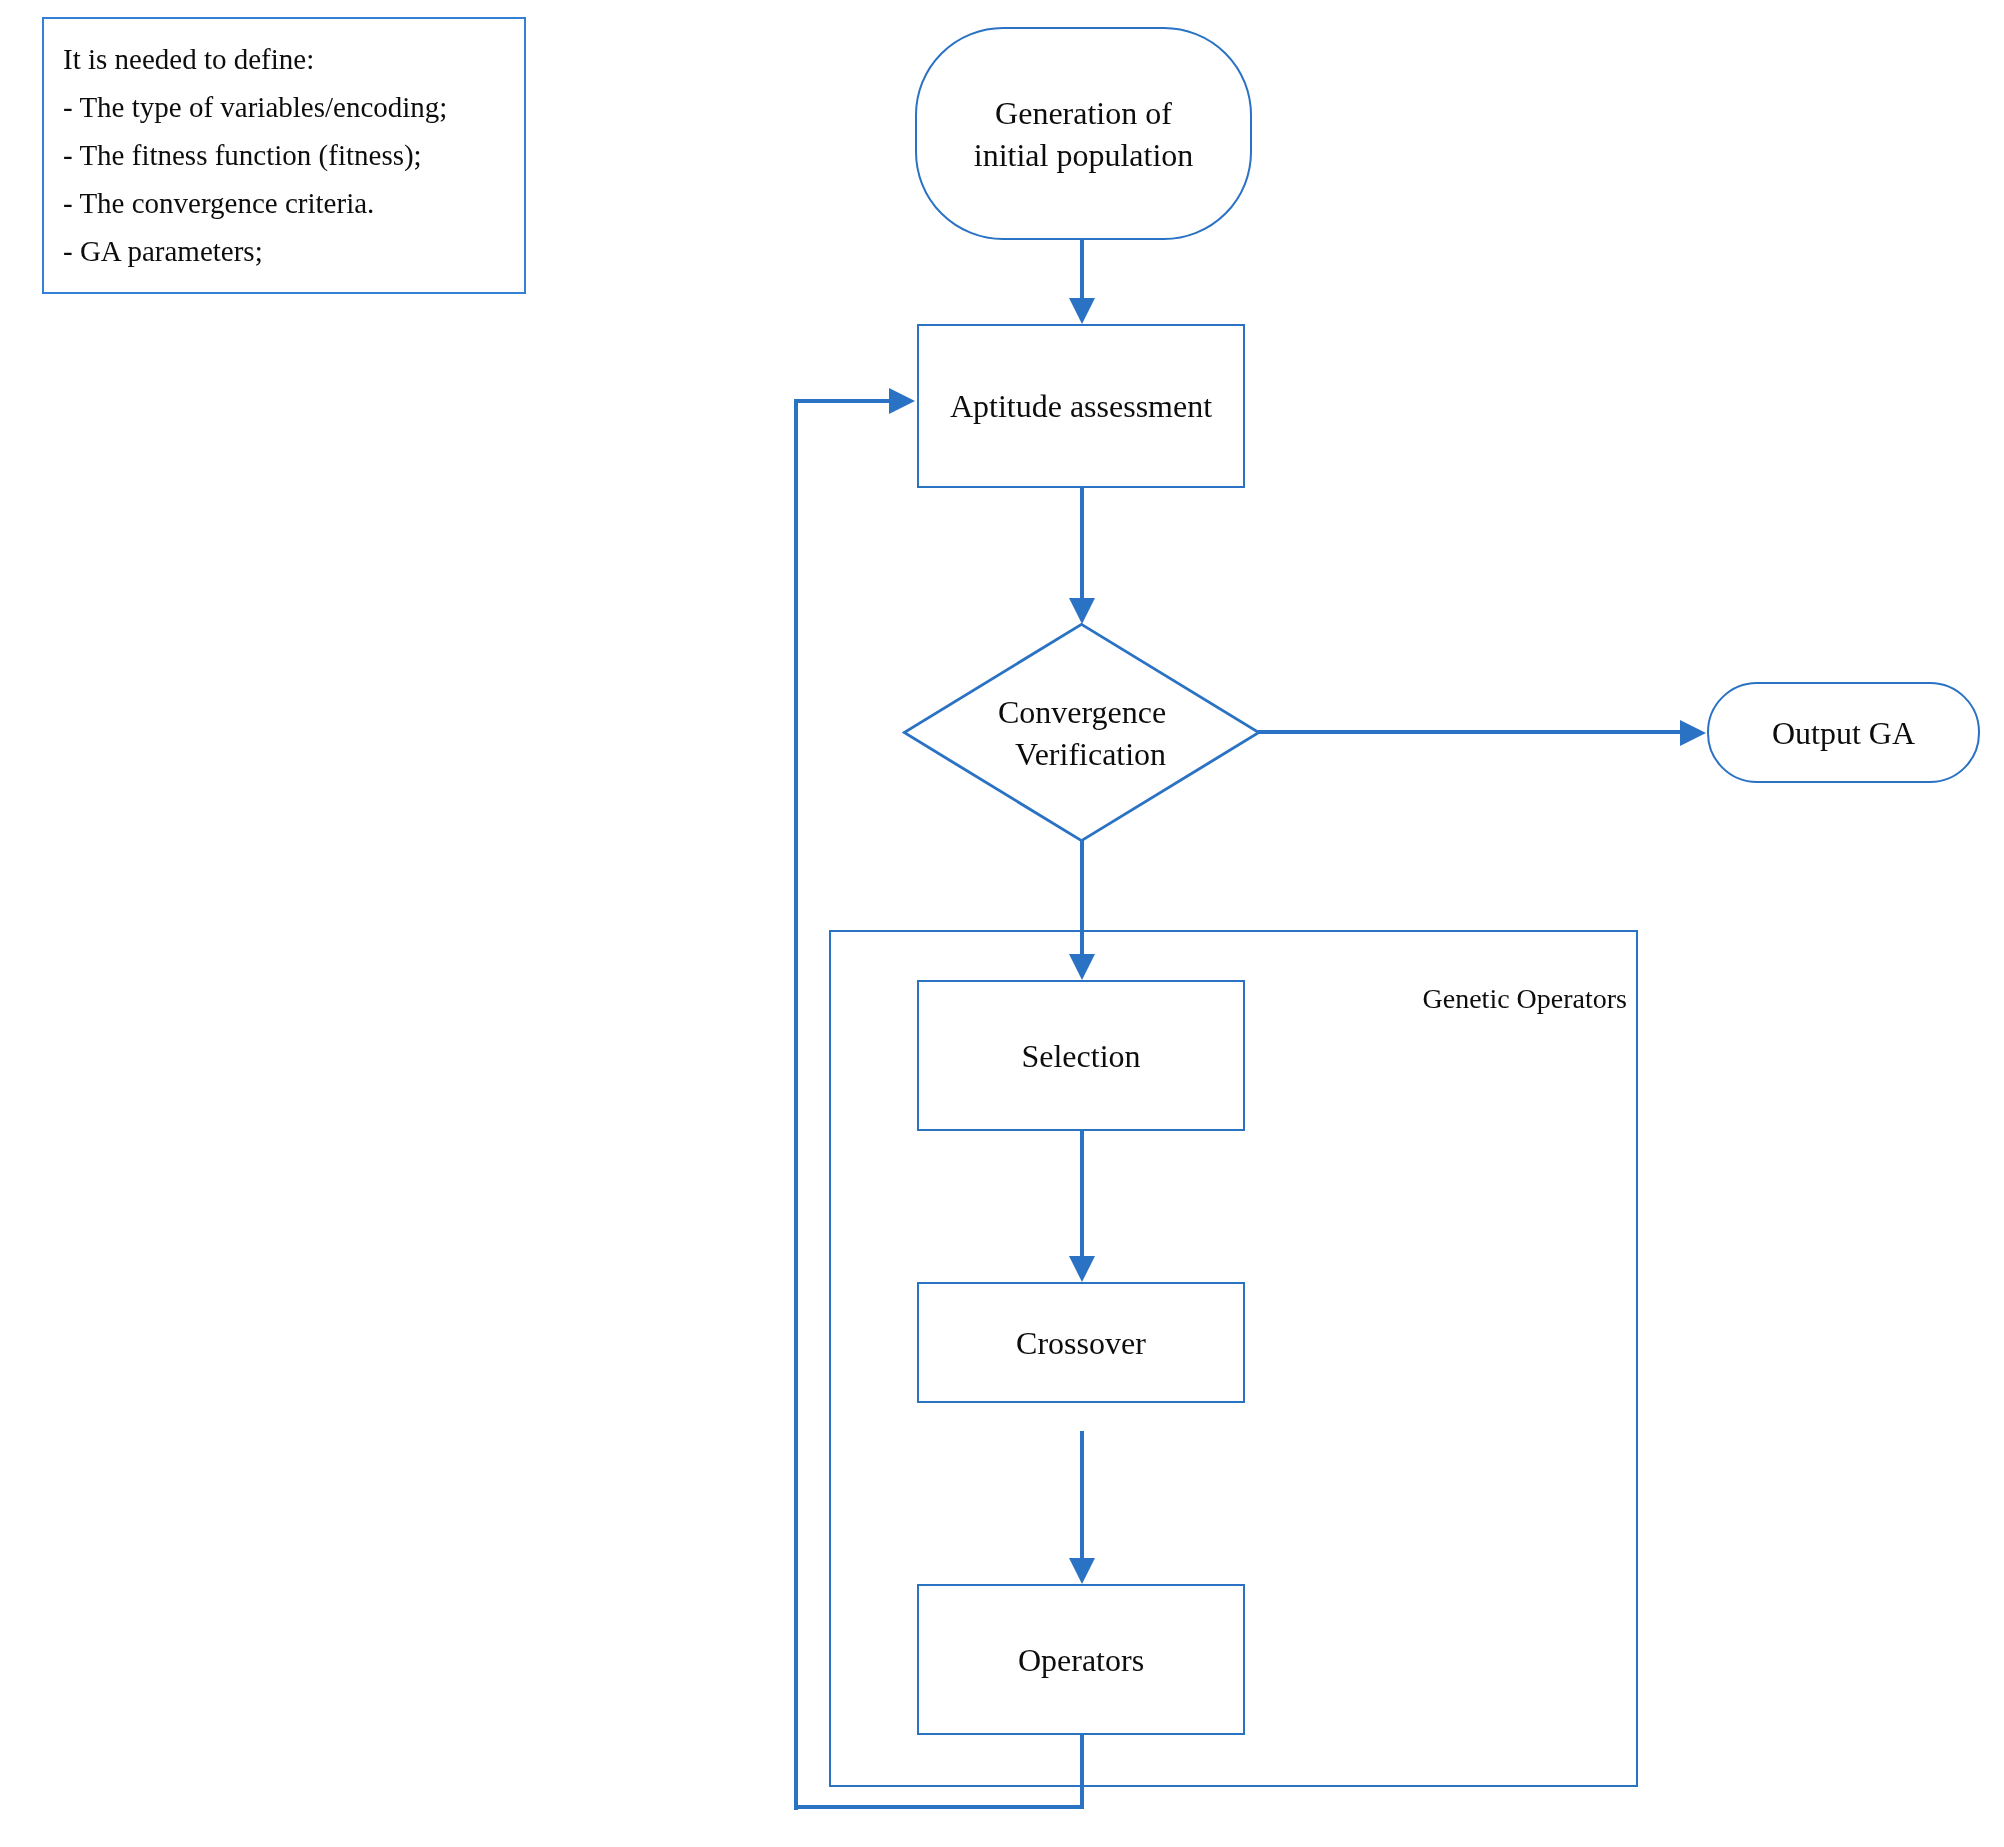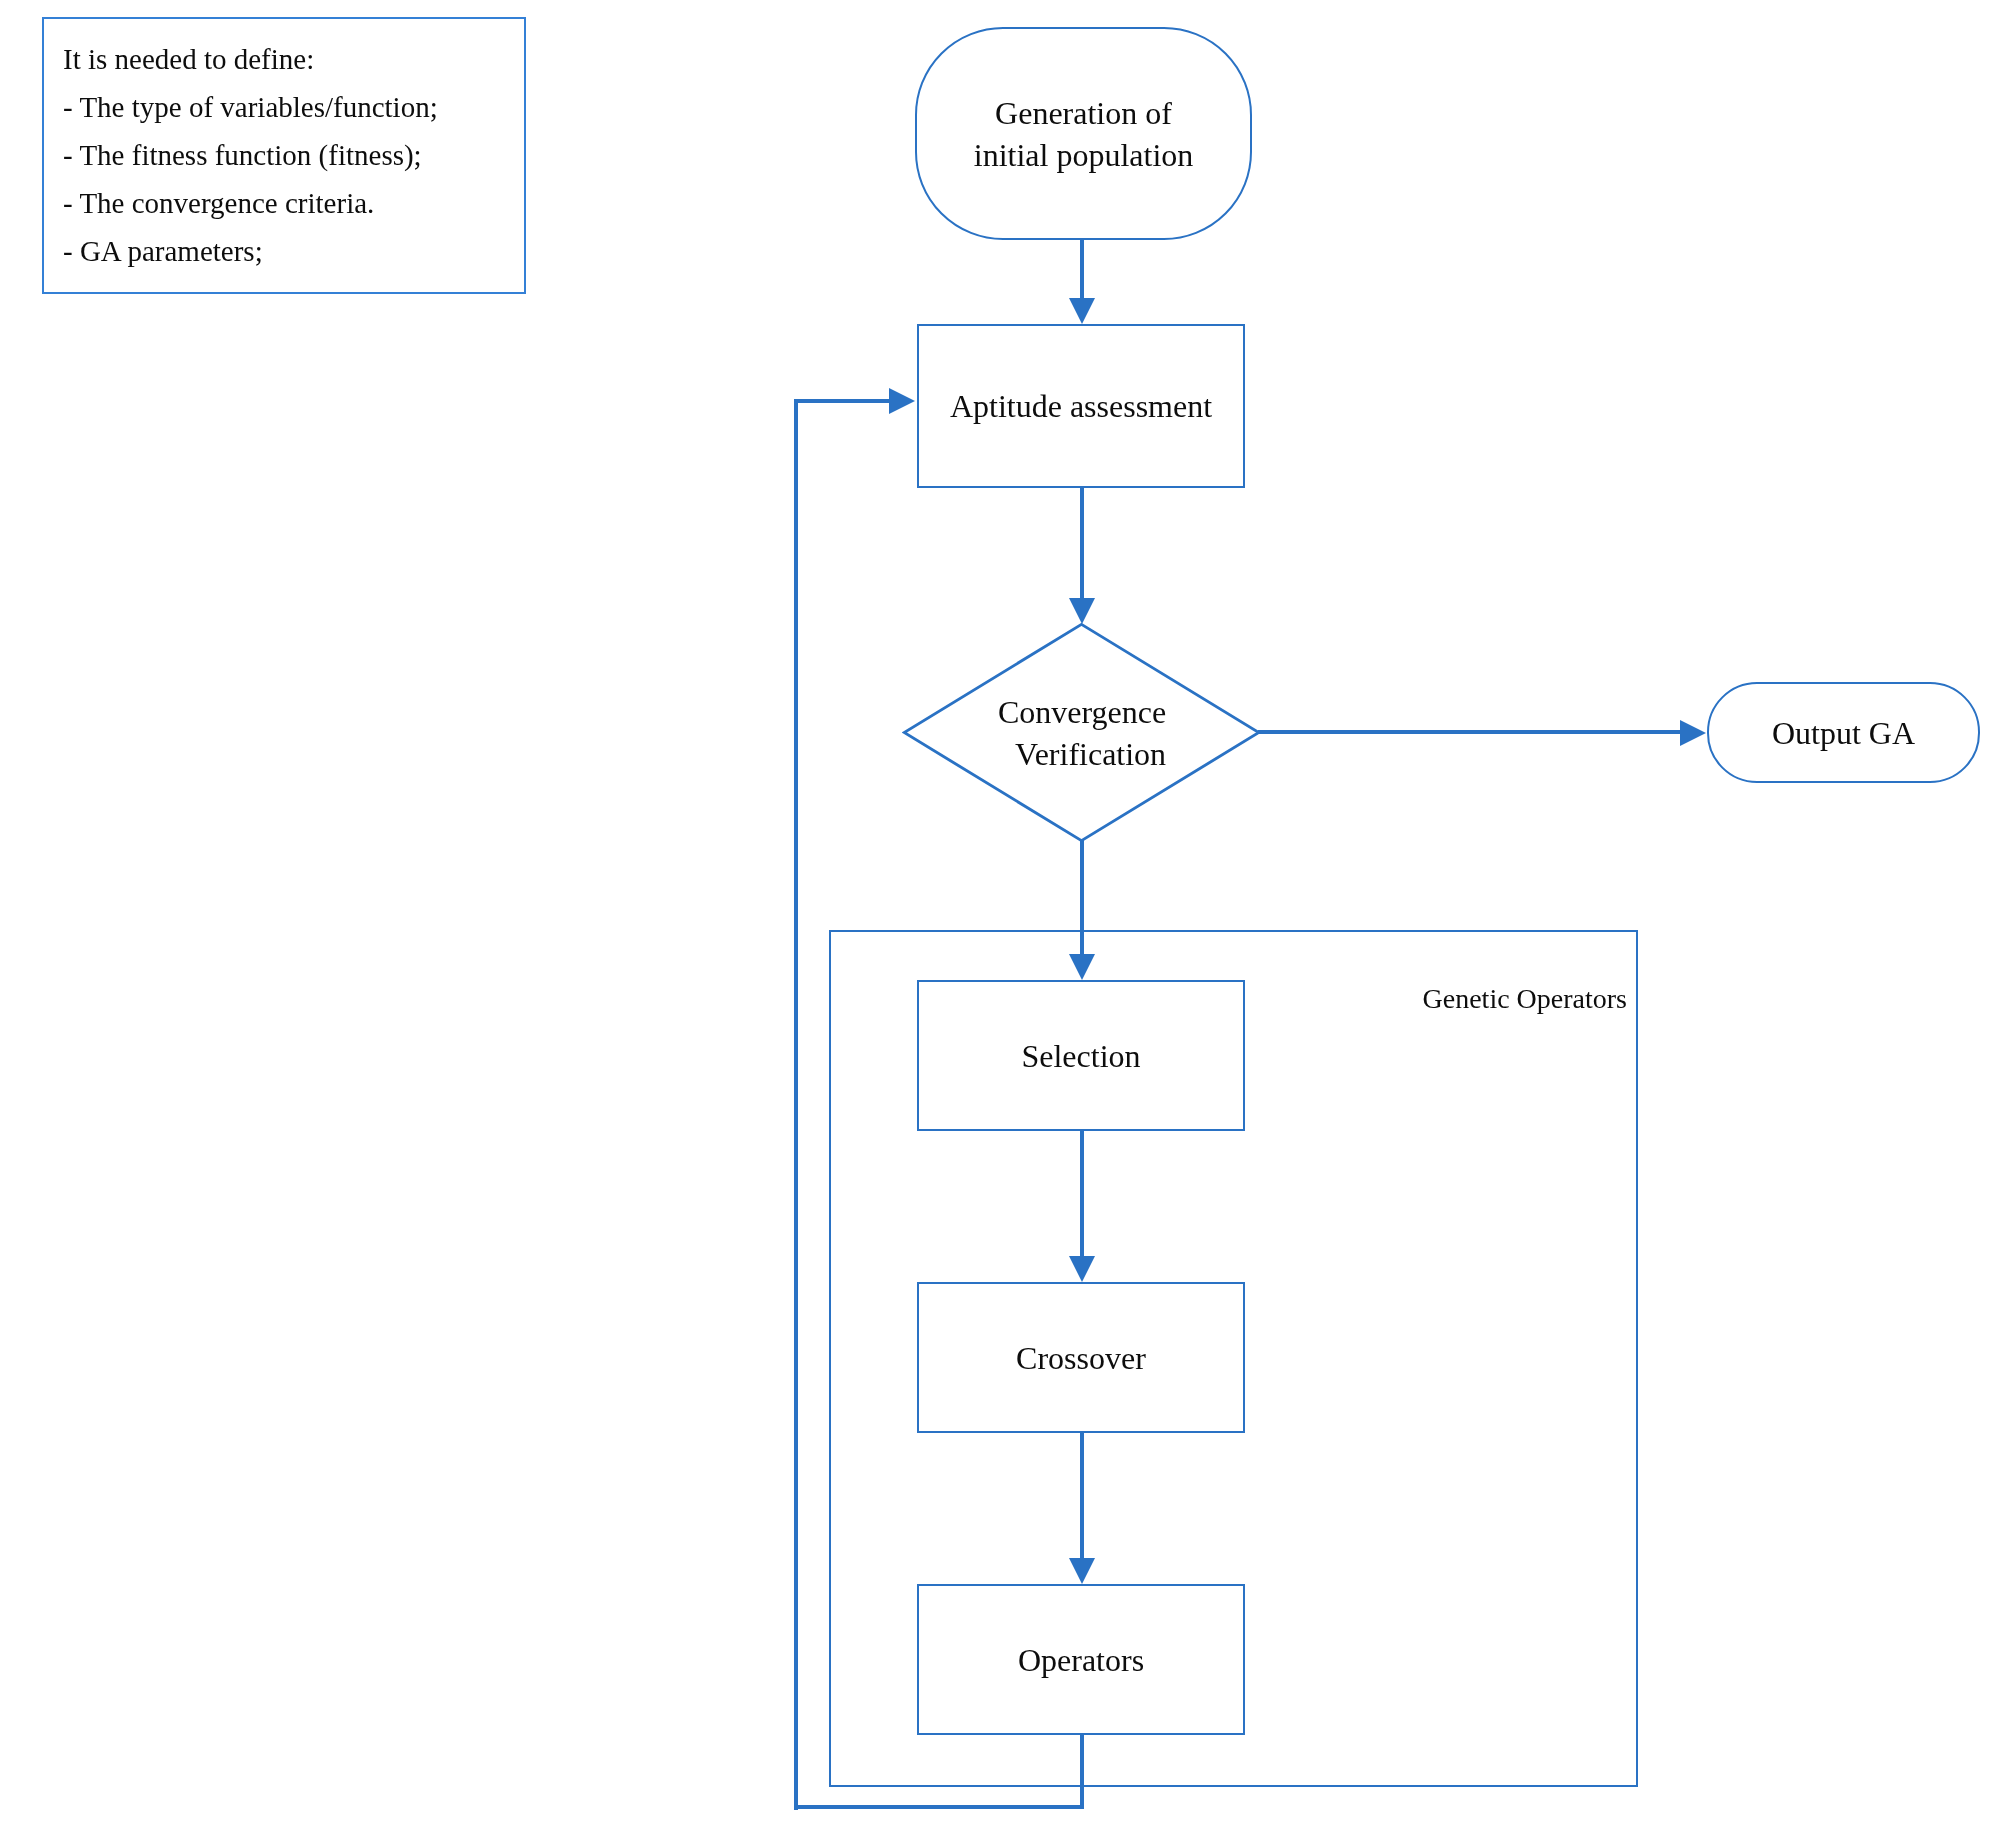--- a/index.html
+++ b/index.html
@@ -41,21 +41,21 @@
     justify-content: center;
     text-align: center;
     font-size: 32px;
     line-height: 42px;
     z-index: 2;
   }
   .multiline { white-space: pre-line; }
   .stadium-gen  { left: 915px; top: 27px;  width: 337px; height: 213px; border-radius: 88px; }
   .box-aptitude { left: 917px; top: 324px; width: 328px; height: 164px; }
   .box-selection{ left: 917px; top: 980px; width: 328px; height: 151px; }
-  .box-crossover{ left: 917px; top: 1282px; width: 328px; height: 151px; }
+  .box-crossover{ left: 917px; top: 1282px; width: 328px; height: 121px; }
   .box-mutation { left: 917px; top: 1584px; width: 328px; height: 151px; }
   .stadium-out  { left: 1707px; top: 682px; width: 273px; height: 101px; border-radius: 50px; }
   
   .diamond-svg { position: absolute; left: 902px; top: 622px; width: 359px; height: 221px; z-index: 2; }
   .diamond-label {
     position: absolute; left: 938px; top: 669px; width: 288px; height: 128px;
     display: flex; align-items: center; justify-content: center; text-align: right;
     font-size: 32px; line-height: 42px; z-index: 3;
   }
   
@@ -101,21 +101,21 @@
   .f-into  { left: 794px; top: 399px;  width: 97px; }
   .f-head  { left: 889px; top: 388px; }
 </style>
 </head>
 <body>
 
 <div class="stage">
 
   <div class="note">
     <div>It is needed to define:</div>
-    <div>- The type of variables/function;</div>
+    <div>- The type of variables/encoding;</div>
     <div>- The fitness function (fitness);</div>
     <div>- The convergence criteria.</div>
     <div>- GA parameters;</div>
   </div>
 
   <div class="shape stadium-gen multiline">Generation of
 initial population</div>
 
   <div class="vline l-gen-apt"></div>
   <div class="head head-down h-gen-apt"></div>

